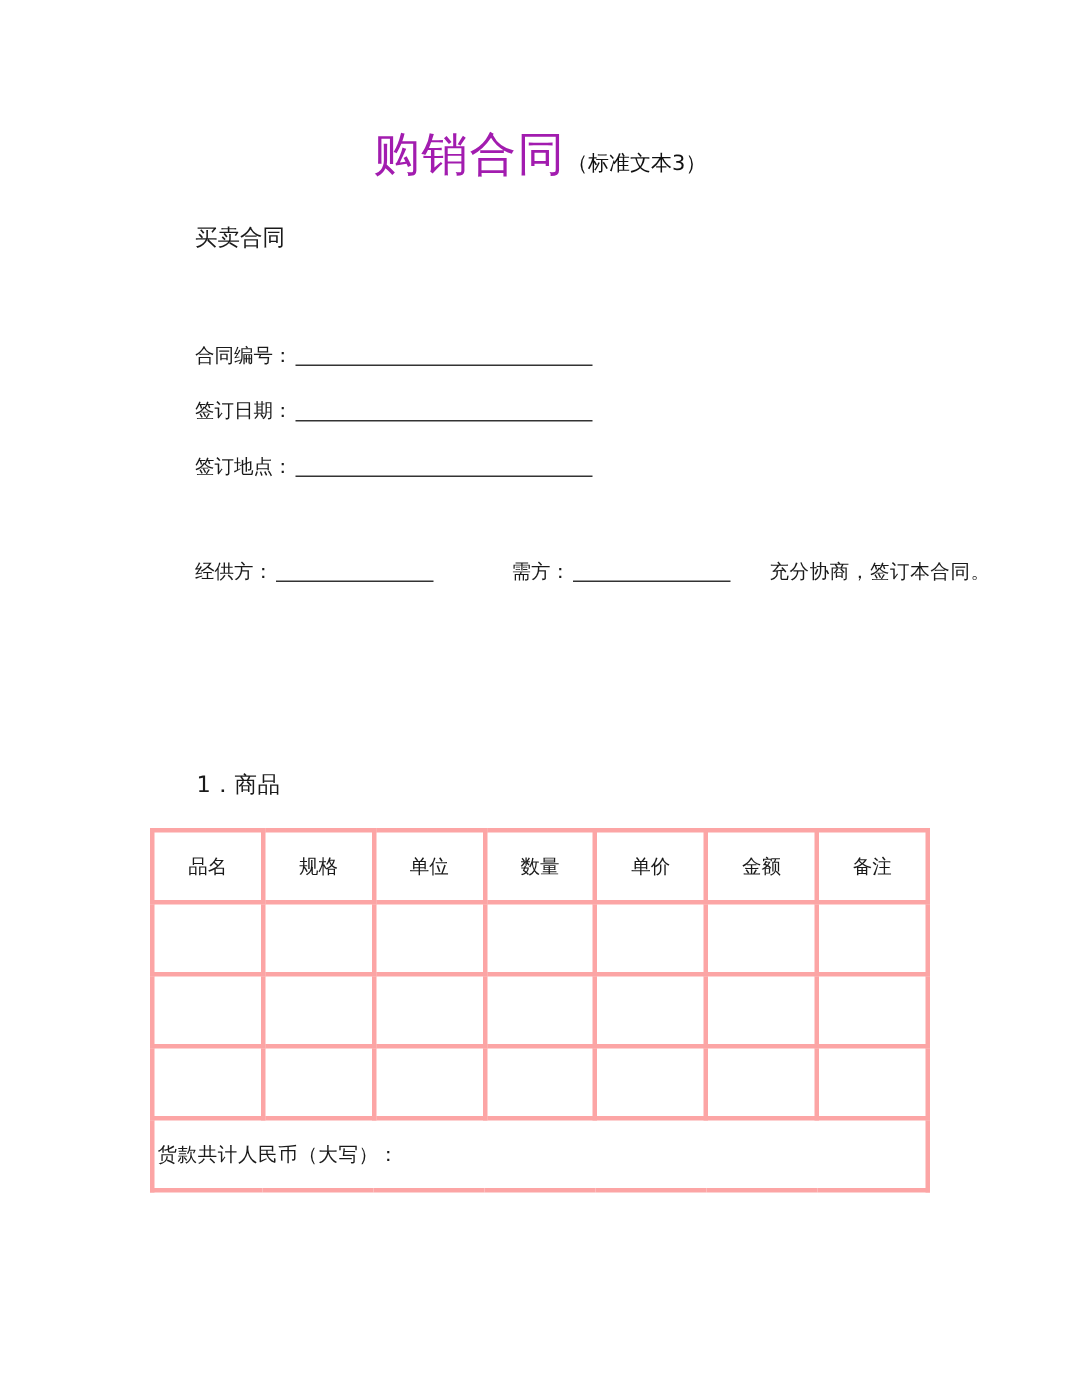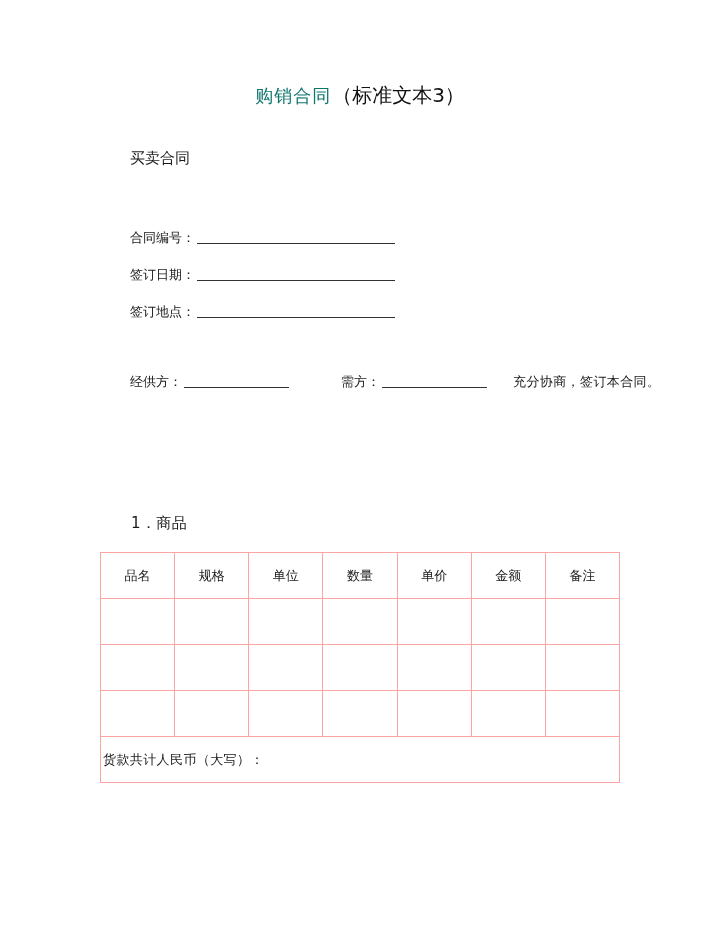--- a/index.html
+++ b/index.html
@@ -25,27 +25,27 @@
   
   .title-block {
     position: absolute;
     top: 82px;
     left: 0;
     width: 720px;
     text-align: center;
     white-space: nowrap;
   }
   .title-main {
-    font-size: 18px;
+    font-size: 31px;
     letter-spacing: 1px;
-    color: #0f766e;
+    color: #a21caf;
     vertical-align: baseline;
   }
   .title-sub {
-    font-size: 20px;
+    font-size: 14px;
     color: #111111;
     vertical-align: baseline;
     margin-left: 1px;
   }
 
   
   .line {
     position: absolute;
     font-size: 15px;
     color: #1a1a1a;
@@ -99,21 +99,21 @@
   .goods-table {
     position: absolute;
     left: 100px;
     top: 552px;
     width: 520px;
     border-collapse: collapse;
     table-layout: fixed;
   }
   .goods-table td,
   .goods-table th {
-    border: 1px solid #fca5a5;
+    border: 3px solid #fca5a5;
     padding: 0;
     font-weight: normal;
     font-size: 13px;
     color: #1a1a1a;
   }
   .goods-table th {
     height: 45px;
     text-align: center;
     vertical-align: middle;
   }

